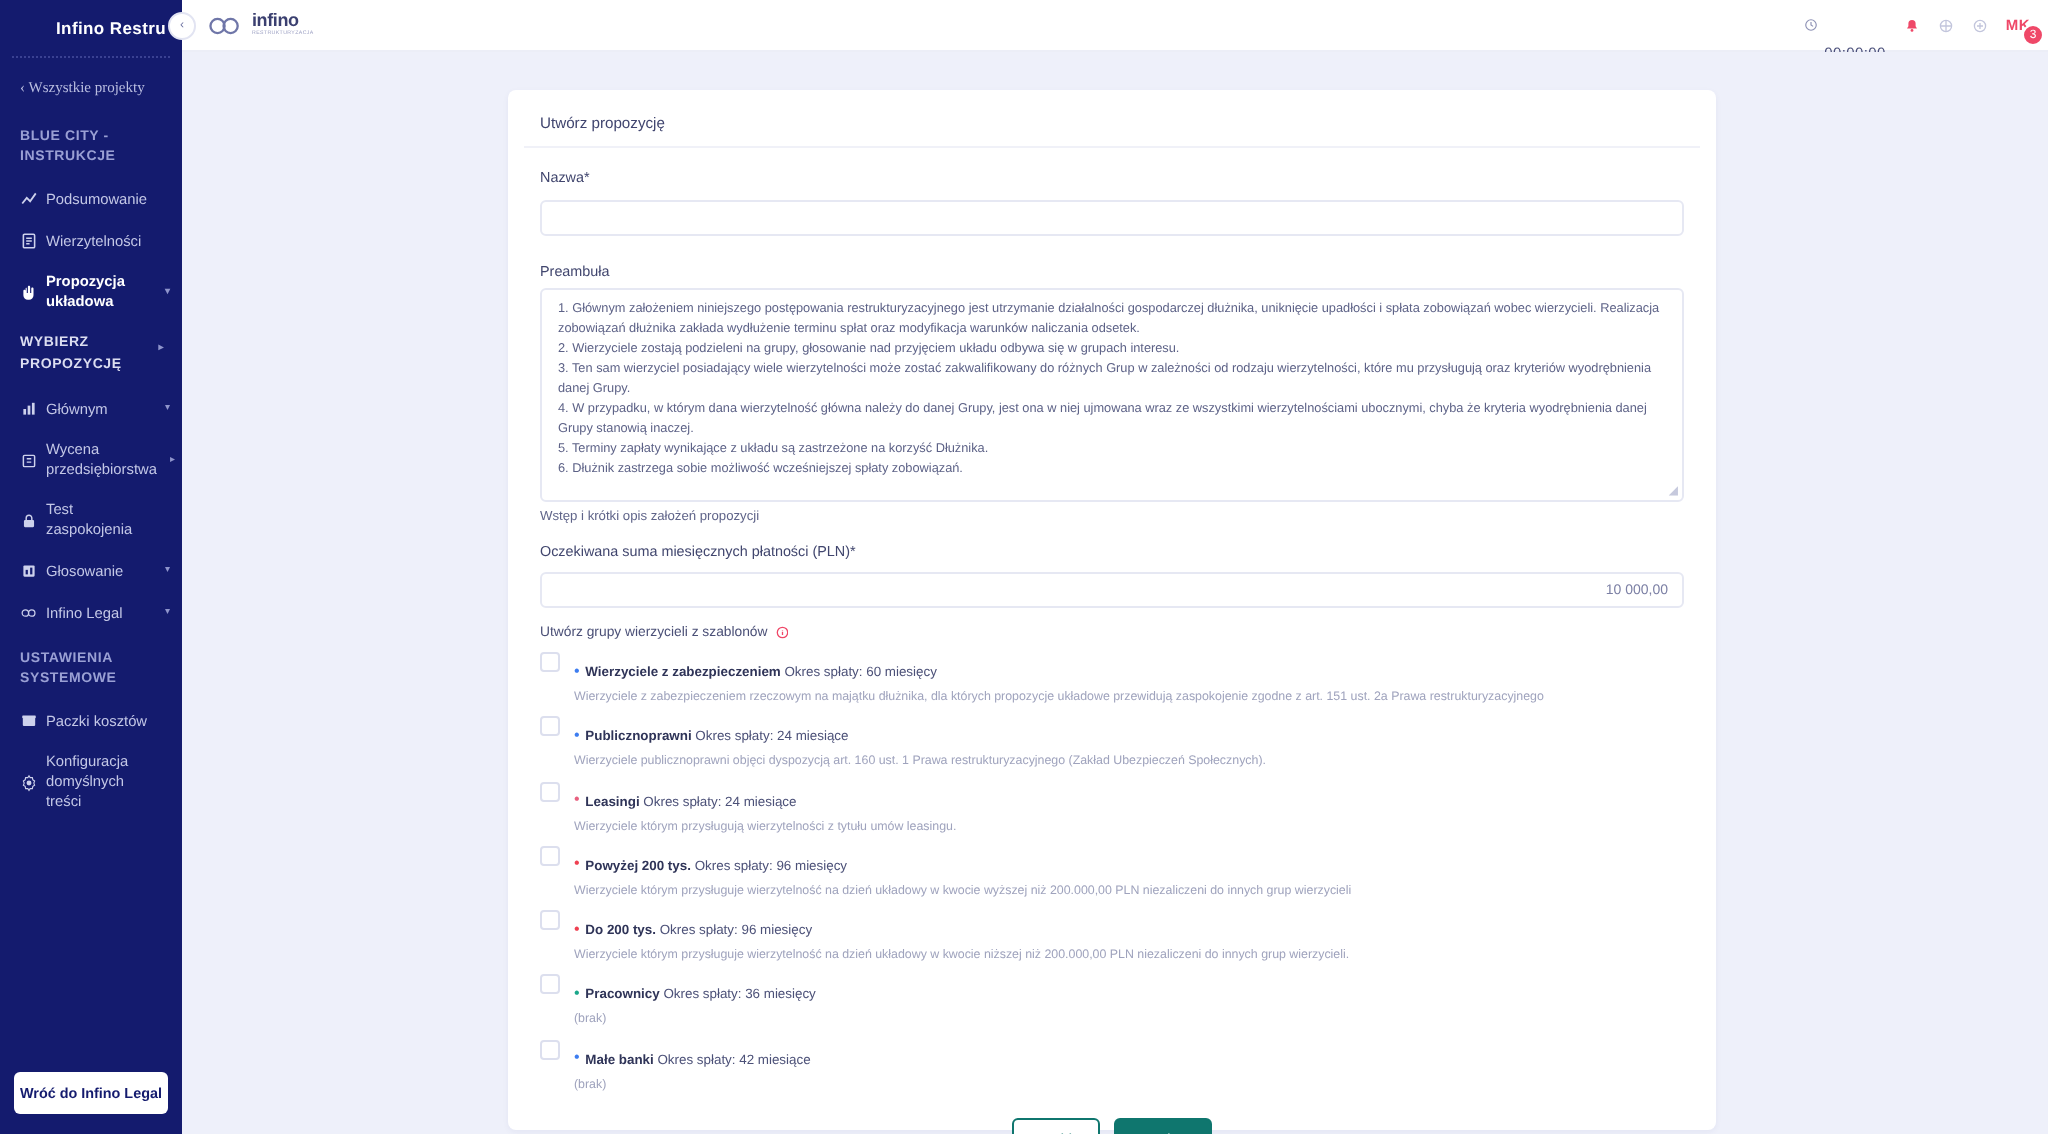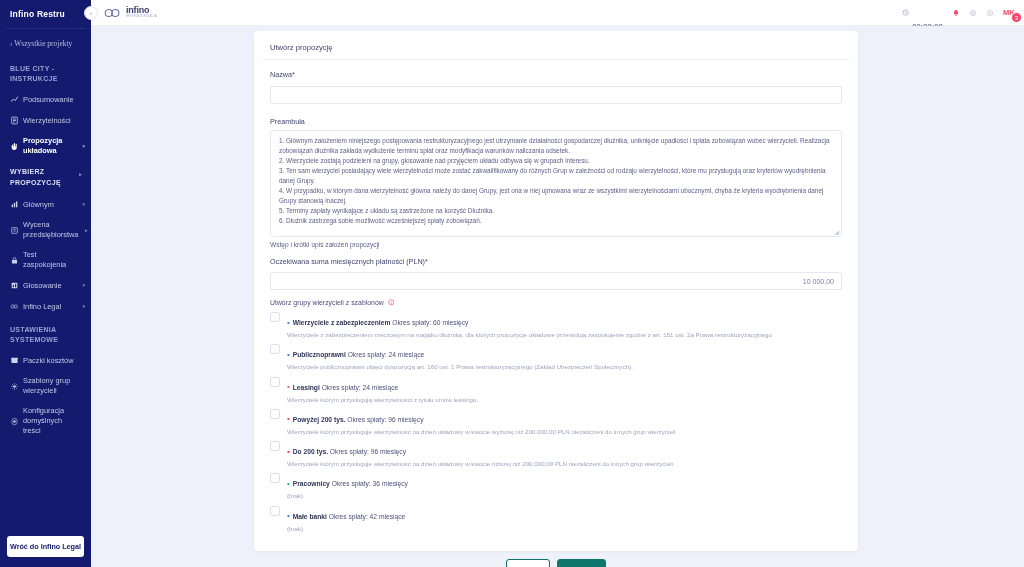--- a/index.html
+++ b/index.html
@@ -14,23 +14,24 @@
   
   .sidebar {
     width: 91px; height: 567px;
     background: #141b6e;
     color: #c8cbe8;
     display: flex; flex-direction: column;
     position: relative;
     flex: 0 0 91px;
   }
   .sb-brand {
-    padding: 9px 8px 8px 10px;
+    padding: 9px 8px 8px 20px;
     font-size: 8.5px; font-weight: bold; color: #ffffff;
     letter-spacing: .2px;
+    text-align: right;
   }
   .sb-divider { height: 0; border-top: 1px dotted #3a4192; margin: 1px 6px 0 6px; }
   .sb-back {
     padding: 10px 8px 8px 10px;
     font-size: 7.5px; color: #b9bde0;
     cursor: pointer;
     font-family: Liberation Serif, serif;
   }
   .sb-section {
     padding: 8px 9px 5px 10px;
@@ -116,21 +117,21 @@
     background: #ef4868; color: #ffffff;
     font-size: 6px; display: flex; align-items: center; justify-content: center;
     border: 1.5px solid #ffffff;
   }
 
   .content {
     flex: 1; background: #eef0fa;
     overflow: hidden; position: relative;
   }
   .card {
-    position: absolute; left: 163px; top: 5px;
+    position: absolute; left: 163px; top: 19px;
     width: 604px; background: #ffffff;
     border-radius: 4px;
     box-shadow: 0 1px 3px rgba(40,45,110,.05);
     padding: 10px 8px 14px 8px;
   }
   .card-title {
     font-size: 7.6px; color: #40456f; font-weight: normal;
     padding: 2px 0 7px 8px;
     border-bottom: 1px solid #f0f1f8;
   }
@@ -317,30 +318,20 @@
       <span class="sb-ico">
         <svg viewBox="0 0 16 16" fill="currentColor">
             <rect x="2.5" y="5" width="11" height="7.5" rx="1"></rect>
             <rect x="2" y="3" width="12" height="2.6" rx=".6"></rect>
           </svg>
       </span>
       <span class="sb-label">Paczki kosztów</span>
       <span class="sb-caret"></span>
     </div>
 
-    <div class="sb-item">
-      <span class="sb-ico">
-        <svg viewBox="0 0 16 16" fill="currentColor">
-            <circle cx="8" cy="8" r="2.4"></circle>
-            <path d="M8 2.2v2M8 11.8v2M2.2 8h2M11.8 8h2M4 4l1.4 1.4M10.6 10.6L12 12M12 4l-1.4 1.4M5.4 10.6L4 12" stroke="currentColor" stroke-width="1.2"></path>
-          </svg>
-      </span>
-      <span class="sb-label">Szablony grup wierzycieli</span>
-      <span class="sb-caret"></span>
-    </div>
 
     <div class="sb-item">
       <span class="sb-ico">
         <svg viewBox="0 0 16 16" fill="currentColor">
             <circle cx="8" cy="8" r="2.2"></circle>
             <path d="M8 1.6l1 1.6h2l.4 2 1.6 1-.7 1.9.7 1.9-1.6 1-.4 2H9l-1 1.6-1-1.6H5l-.4-2-1.6-1 .7-1.9L3 6.2l1.6-1L5 3.2h2z" fill="none" stroke="currentColor" stroke-width="1"></path>
           </svg>
       </span>
       <span class="sb-label">Konfiguracja domyślnych treści</span>
       <span class="sb-caret"></span>

